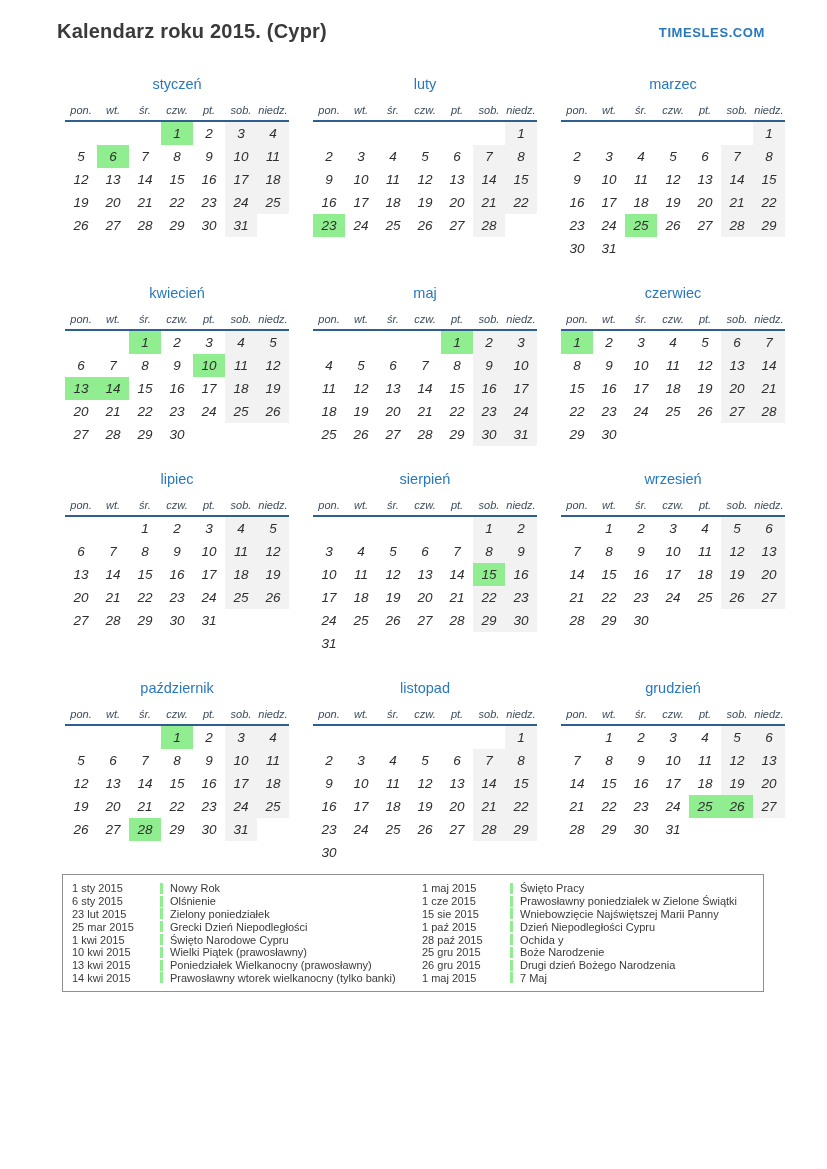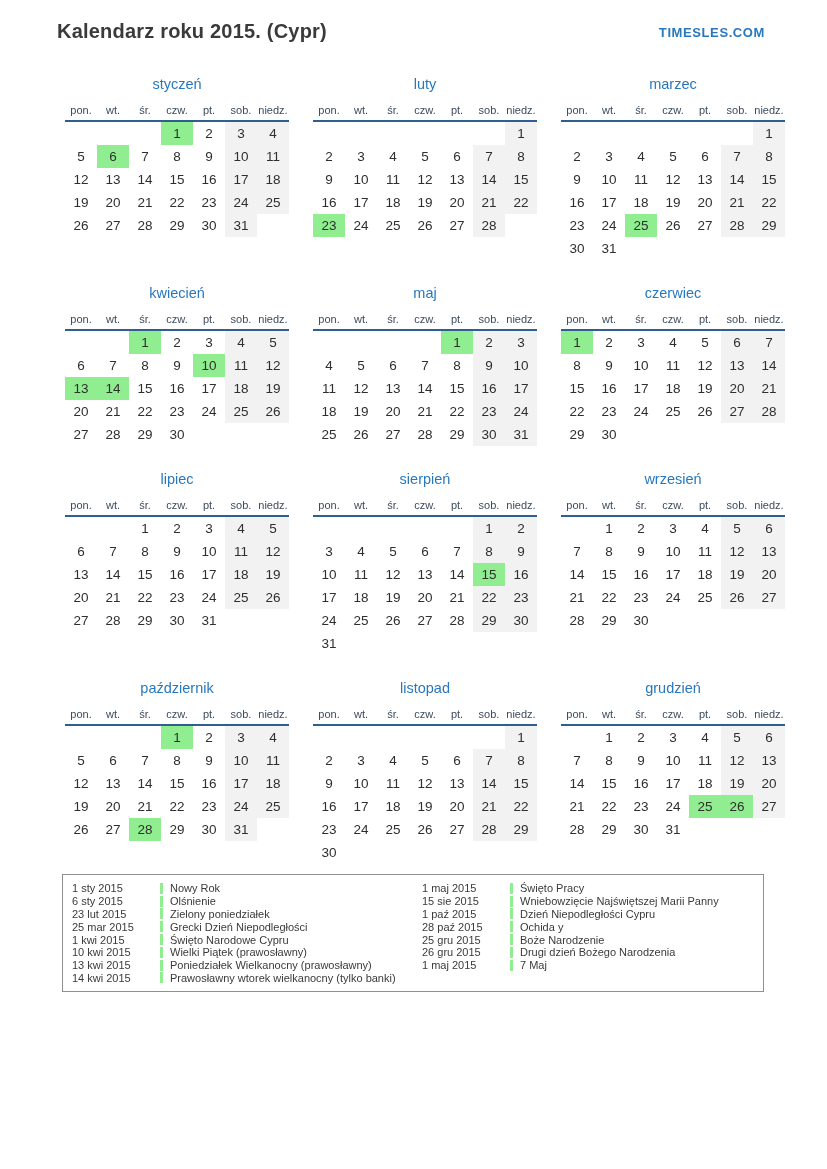--- a/index.html
+++ b/index.html
@@ -10,21 +10,21 @@
   }
   .page-header{display:flex;justify-content:space-between;align-items:flex-start;padding:20px 62px 0 57px;gap:45px;}
   .page-title{font-size:20px;font-weight:600;color:#3a3a3a;margin:0;letter-spacing:0.2px;}
   .site-link{font-size:13px;color:#2878be;text-decoration:none;letter-spacing:0.6px;margin-top:5px;font-weight:700;}
   .months-grid{
     display:grid;grid-template-columns:repeat(3,224px);
     column-gap:13px;row-gap:18px;margin:32px 0 0 65px;align-items:start;gap:24px;
   }
   .month{width:224px;}
   .month-title{font-size:14.5px;font-weight:normal;color:#2878be;text-align:center;margin:0 0 5px 0;height:18px;line-height:18px;}
-  table.month-table{border-collapse:collapse;width:224px;table-layout:fixed;}
+  table.month-table{border-collapse:collapse;width:224px;table-layout:fixed;font-style:italic;}
   .month-table th{
     font-size:11px;font-weight:normal;color:#3c4b5c;text-align:center;
     height:18px;padding:0 0 4px 0;vertical-align:bottom;
     border-bottom:2px solid #2f5f8f;
   }
   .month-table td{height:23px;text-align:center;font-size:13.5px;color:#2f2f2f;padding:0;}
   .month-table td.weekend{background:#f2f2f2;}
   .month-table td.holiday{background:#90ee90;}
   .legend{
     width:702px;margin:10px 12px 0 62px;border:1px solid #8f8f8f;
@@ -873,20 +873,25 @@
         <span class="legend-name">Prawosławny wtorek wielkanocny (tylko banki)</span>
       </div>
     </div>
   <div class="legend-col">
       <div class="legend-row">
         <span class="legend-date">1 maj 2015</span>
         <span class="legend-bar"></span>
         <span class="legend-name">Święto Pracy</span>
       </div>
       <div class="legend-row">
+        <span class="legend-date">1 cze 2015</span>
+        <span class="legend-bar"></span>
+        <span class="legend-name">Prawosławny poniedziałek w Zielone Świątki</span>
+      </div>
+      <div class="legend-row">
         <span class="legend-date">15 sie 2015</span>
         <span class="legend-bar"></span>
         <span class="legend-name">Wniebowzięcie Najświętszej Marii Panny</span>
       </div>
       <div class="legend-row">
         <span class="legend-date">1 paź 2015</span>
         <span class="legend-bar"></span>
         <span class="legend-name">Dzień Niepodległości Cypru</span>
       </div>
       <div class="legend-row">

